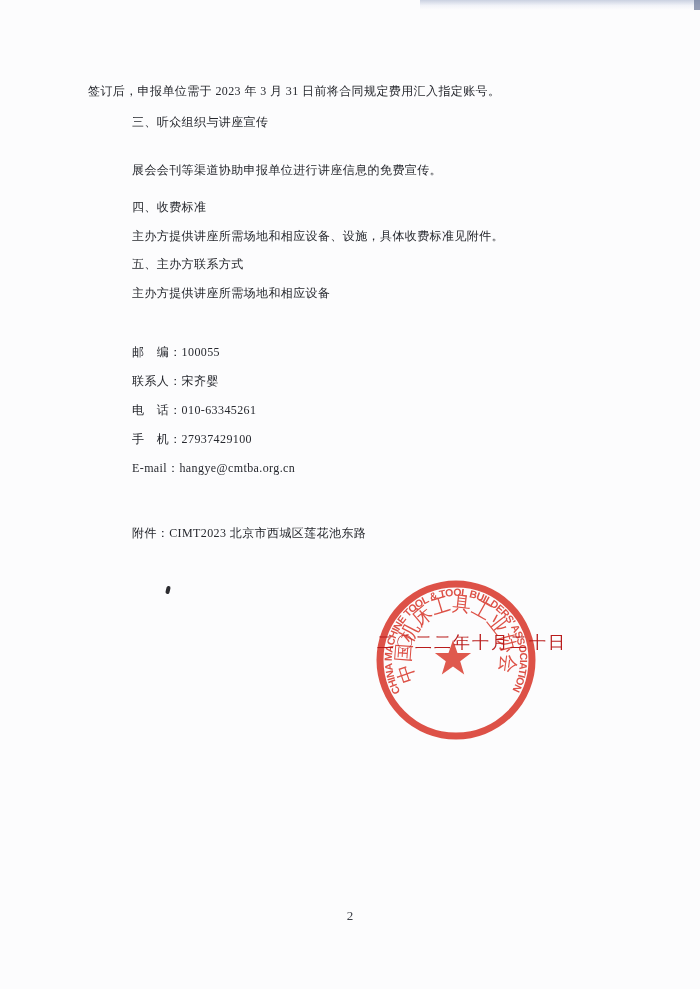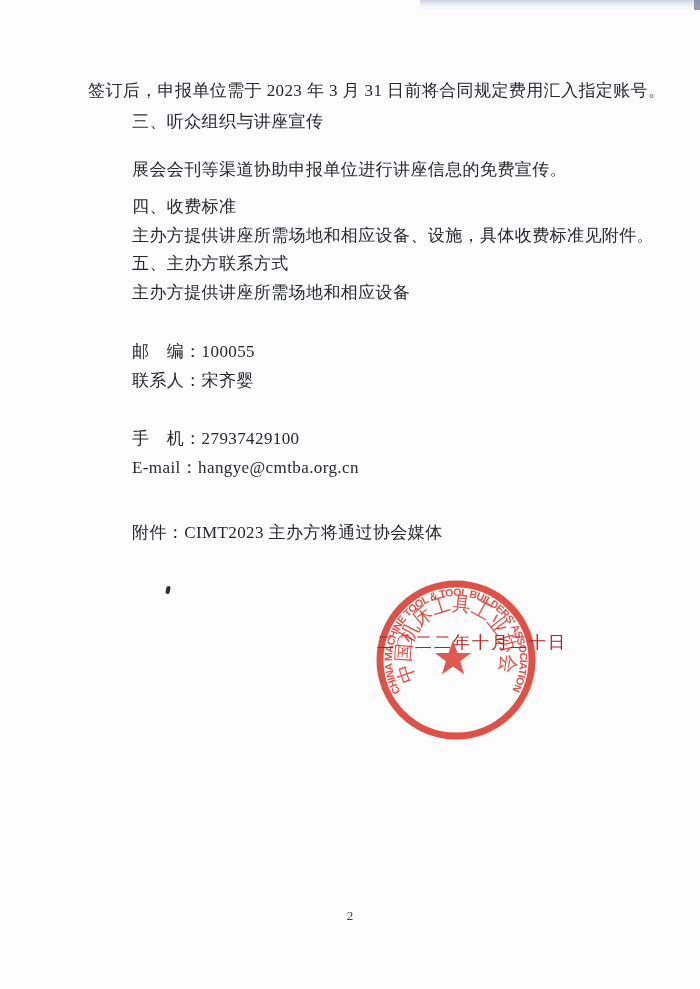--- a/index.html
+++ b/index.html
@@ -25,21 +25,21 @@
     position:absolute;top:0;right:0;width:6px;height:10px;
     background:rgba(108,120,152,.72);
   }
   .ink-speck{
     position:absolute;left:166px;top:586px;width:4px;height:8px;
     background:#2c2c30;border-radius:2px;transform:rotate(14deg);
   }
   
   .line{
     position:absolute;
-    font-size:17px;
+    font-size:12px;
     line-height:20px;
     letter-spacing:.4px;
     white-space:nowrap;
     color:#26282e;
   }
   .ind{left:132px;}
   .full{left:88px;}
   .l0{top:81px;}
   .l1{top:112px;text-align:center;}
   .l2{top:139px;}
@@ -81,23 +81,24 @@
 
   <div class="line full l0">签订后，申报单位需于 2023 年 3 月 31 日前将合同规定费用汇入指定账号。</div>
   <div class="line ind l1">三、听众组织与讲座宣传</div>
   <div class="line full l3">展会会刊等渠道协助申报单位进行讲座信息的免费宣传。</div>
   <div class="line ind l4">四、收费标准</div>
   <div class="line ind l5">主办方提供讲座所需场地和相应设备、设施，具体收费标准见附件。</div>
   <div class="line ind l6">五、主办方联系方式</div>
   <div class="line ind l7">主办方提供讲座所需场地和相应设备</div>
   <div class="line ind l9">邮　编：100055</div>
   <div class="line ind l10">联系人：宋齐婴</div>
+  <div class="line ind l11">电　话：010-63345261</div>
   <div class="line ind l12">手　机：27937429100</div>
   <div class="line ind l13">E-mail：hangye@cmtba.org.cn</div>
-  <div class="line ind l14">附件：CIMT2023 主办方将通过协会媒体</div>
+  <div class="line ind l14">附件：CIMT2023 北京市西城区莲花池东路</div>
 
   <svg class="stamp" width="200" height="200" viewBox="0 0 200 200">
     <defs>
       <path id="engArc" d="M 44.6 132 A 64 64 0 1 1 155.4 132"></path>
       <path id="cnArc" d="M 60.2 119.5 A 46 46 0 1 1 139.8 119.5"></path>
     </defs>
     <g opacity="0.88">
       <circle cx="100" cy="100" r="76" fill="none" stroke-width="7" stroke="#d93a2e"></circle>
       <text font-size="10.5" font-family="Liberation Sans, sans-serif" font-weight="bold" fill="#d93a2e">
         <textPath href="#engArc" startOffset="0" textLength="266" lengthAdjust="spacing">CHINA MACHINE TOOL &amp; TOOL BUILDERS' ASSOCIATION</textPath>

